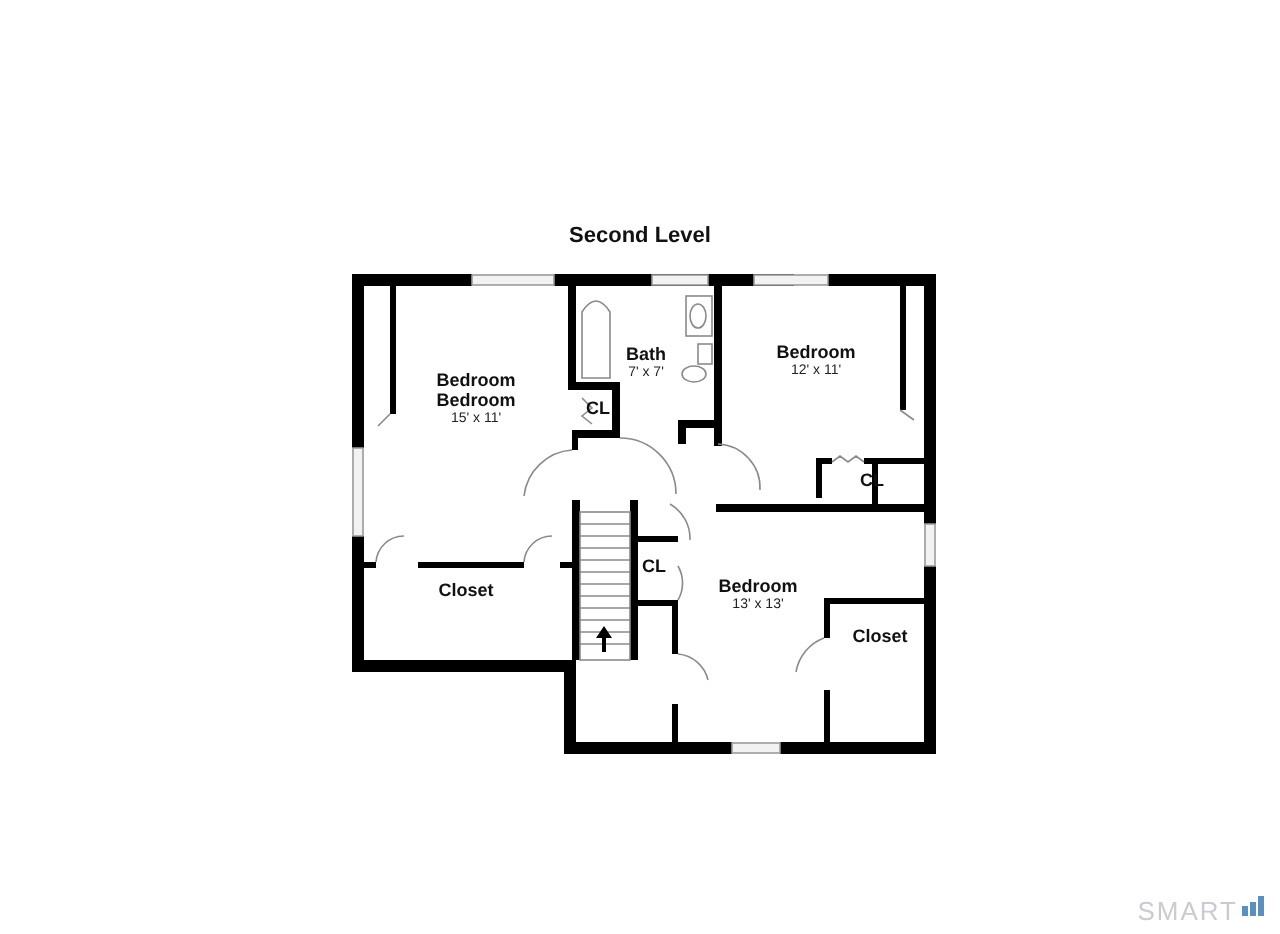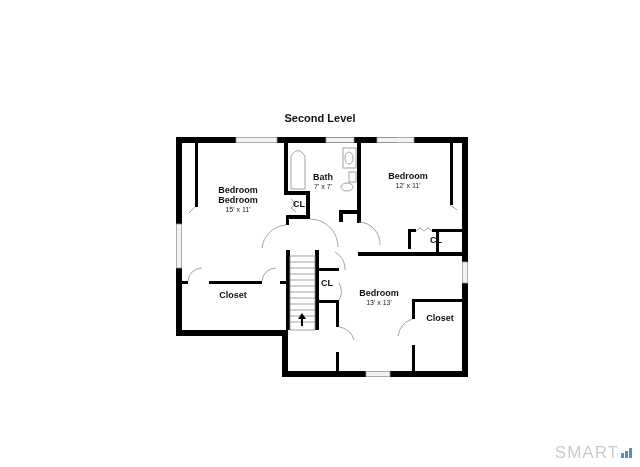--- a/index.html
+++ b/index.html
@@ -2,21 +2,21 @@
 <html><head>
   <meta charset="utf-8">
   <style>
     html, body { margin: 0; padding: 0; background: #ffffff; }
     body { width: 640px; height: 467px; position: relative; overflow: hidden; font-family: "Liberation Sans", sans-serif; }
     .title { position: absolute; top: 112px; left: 0; width: 640px; text-align: center; font-weight: bold; font-size: 11px; color: #111; }
     svg.plan { position: absolute; left: 0; top: 0; }
     .lbl { position: absolute; text-align: center; color: #111; line-height: 10px; }
     .lbl .name { font-weight: bold; font-size: 9px; display: block; }
     .lbl .dim { font-size: 7px; display: block; color: #222; }
-    .logo { position: absolute; right: 8px; bottom: 4px; font-size: 17px; letter-spacing: 1px; color: #c8ccd0; font-family: "Liberation Sans", sans-serif; display: flex; align-items: center; gap: 2px; }
+    .logo { position: absolute; right: 8px; bottom: 4px; font-size: 13px; letter-spacing: 1px; color: #c8ccd0; font-family: "Liberation Sans", sans-serif; display: flex; align-items: flex-start; gap: 2px; }
     .logo .bars { display: inline-flex; gap: 1px; align-items: flex-end; }
     .logo .bars span { display: inline-block; width: 3px; background: #5a8fc2; }
   </style>
 </head>
 <body>
 
 <div class="title">Second Level</div>
 
 <svg class="plan" width="640" height="467" viewBox="0 0 640 467">
   <g fill="#000">

